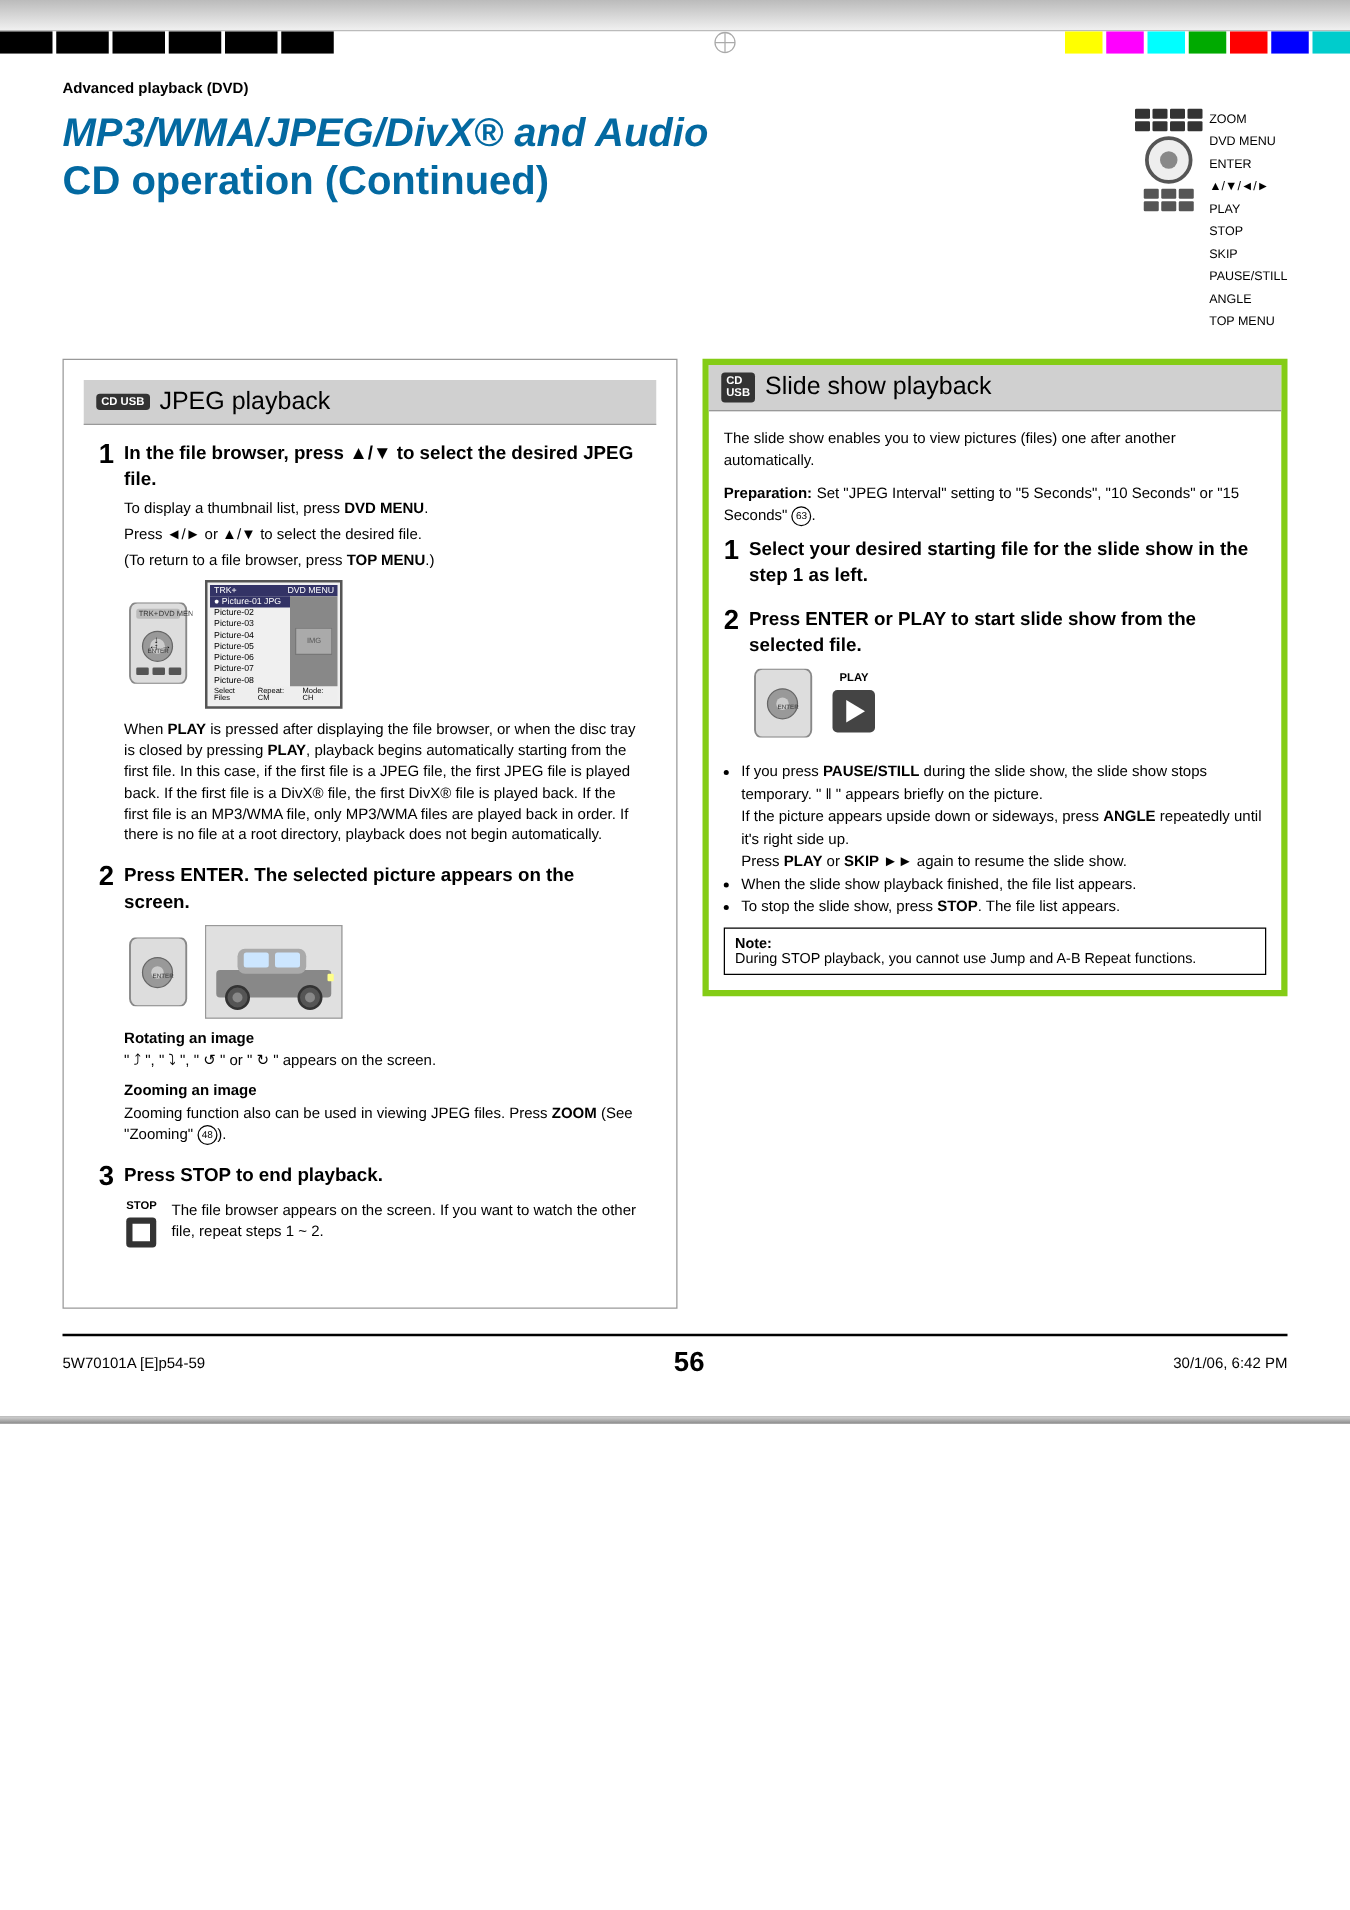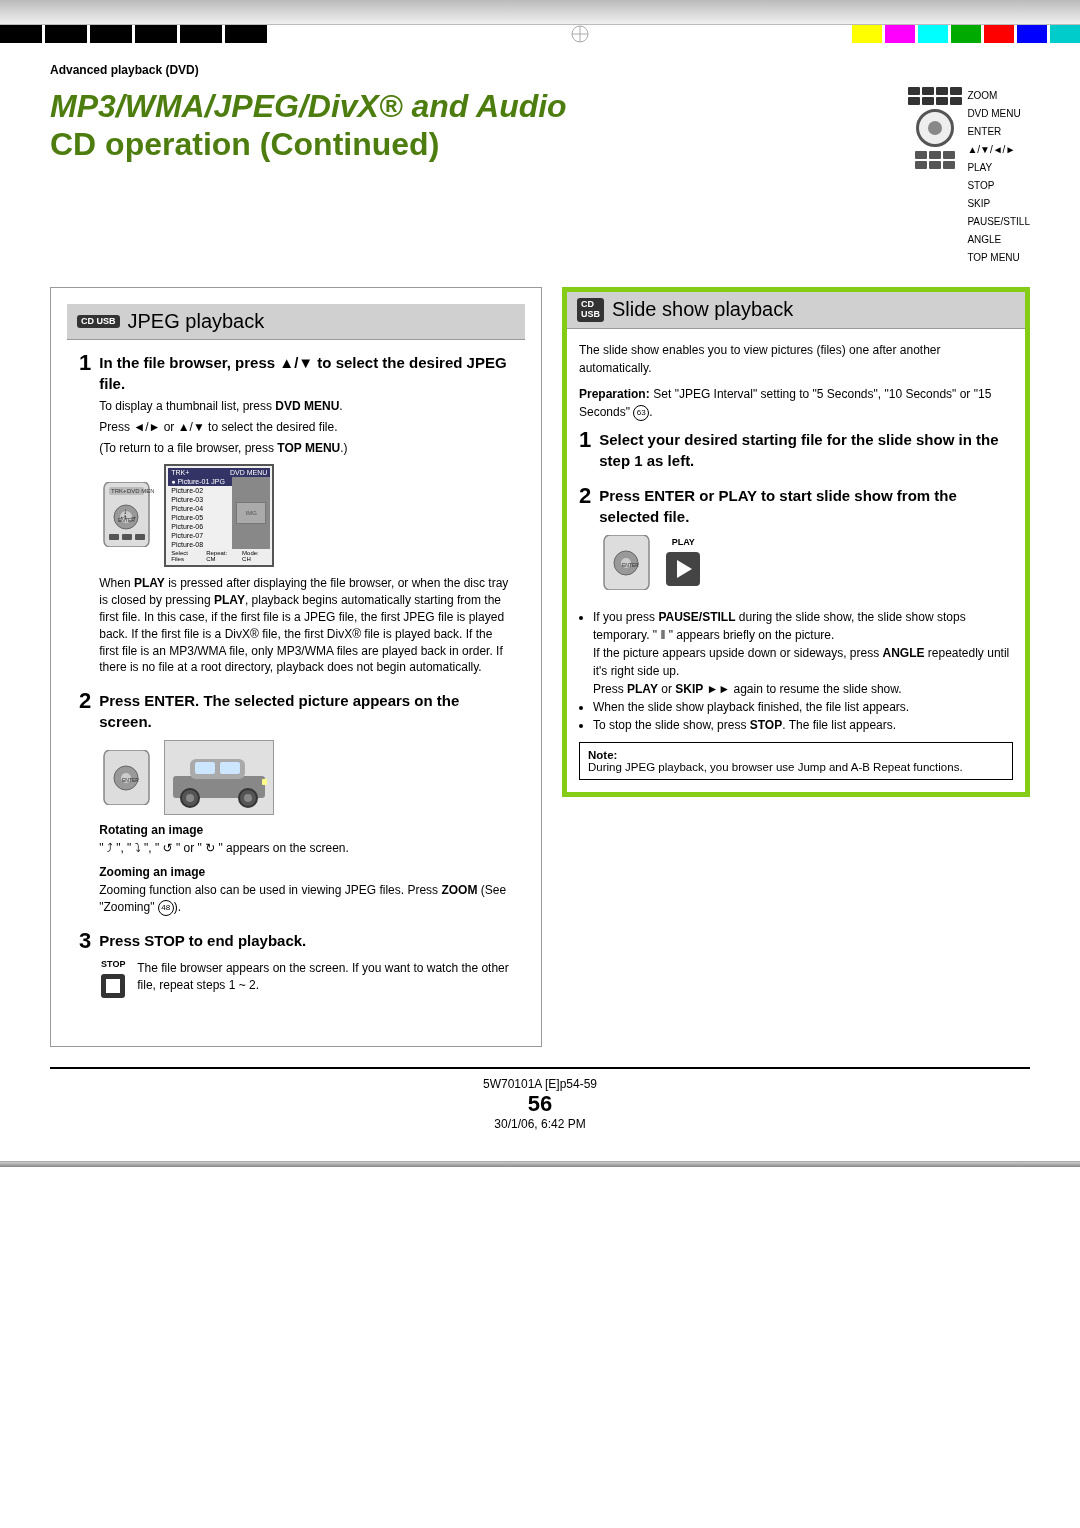--- a/index.html
+++ b/index.html
@@ -68,21 +68,21 @@
       align-items: flex-start;
       margin-bottom: 20px;
     }
     .title-text {
       flex: 1;
     }
     .title-text h1 {
       font-size: 32px;
       font-weight: bold;
       line-height: 1.2;
-      color: #4d7c0f;
+      color: #0369a1;
     }
     .title-text h1 .italic {
       font-style: italic;
     }
 
     
     .two-col {
       display: flex;
       gap: 20px;
       align-items: flex-start;
@@ -218,21 +218,20 @@
 
     
     .page-footer {
       display: flex;
       justify-content: space-between;
       align-items: center;
       margin-top: 20px;
       padding-top: 8px;
       border-top: 2px solid #000;
       font-size: 12px;
-      flex-direction: column;
     }
     .page-num {
       font-size: 22px;
       font-weight: bold;
     }
     .remote-side-labels {
       font-size: 10px;
       line-height: 1.8;
       color: #000;
     }
@@ -587,21 +586,21 @@
         </div>
 
         <ul class="bullet-list">
           <li>If you press <span class="inline-bold">PAUSE/STILL</span> during the slide show, the slide show stops temporary. " ‖ " appears briefly on the picture.<br>If the picture appears upside down or sideways, press <span class="inline-bold">ANGLE</span> repeatedly until it's right side up.<br>Press <span class="inline-bold">PLAY</span> or <span class="inline-bold">SKIP ►►</span> again to resume the slide show.</li>
           <li>When the slide show playback finished, the file list appears.</li>
           <li>To stop the slide show, press <span class="inline-bold">STOP</span>. The file list appears.</li>
         </ul>
 
         <div class="note-box">
           <p><span class="inline-bold">Note:</span></p>
-          <p>During JPEG playback, you browser use Jump and A-B Repeat functions.</p>
+          <p>During STOP playback, you cannot use Jump and A-B Repeat functions.</p>
         </div>
 
       </div>
     </div>
 
   </div>
 
   <div class="page-footer">
     <span>5W70101A [E]p54-59</span>
     <span class="page-num">56</span>

